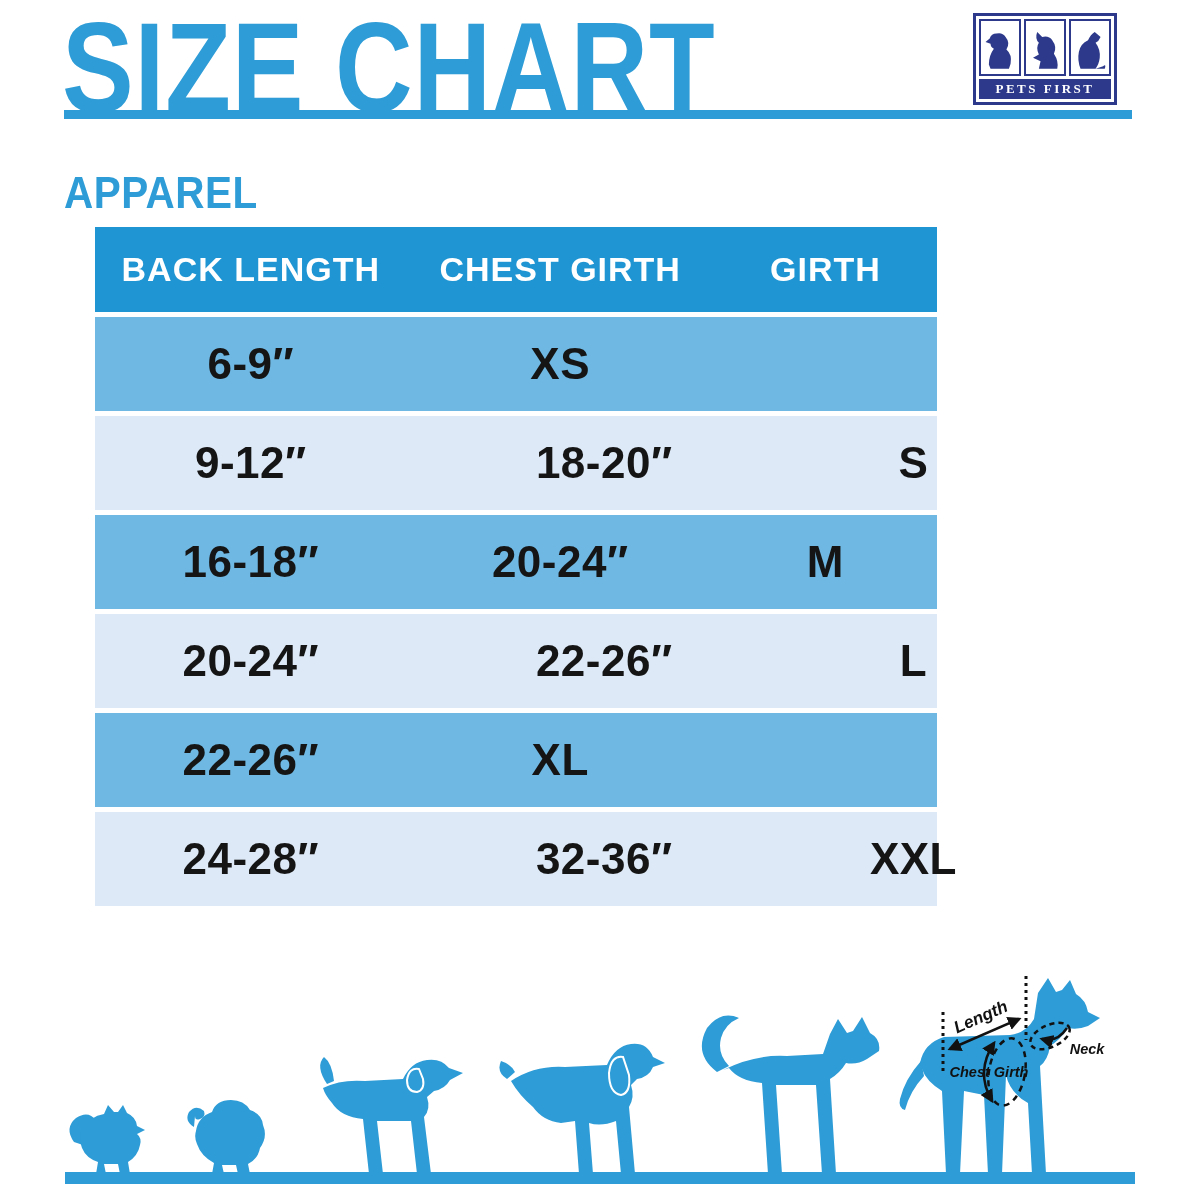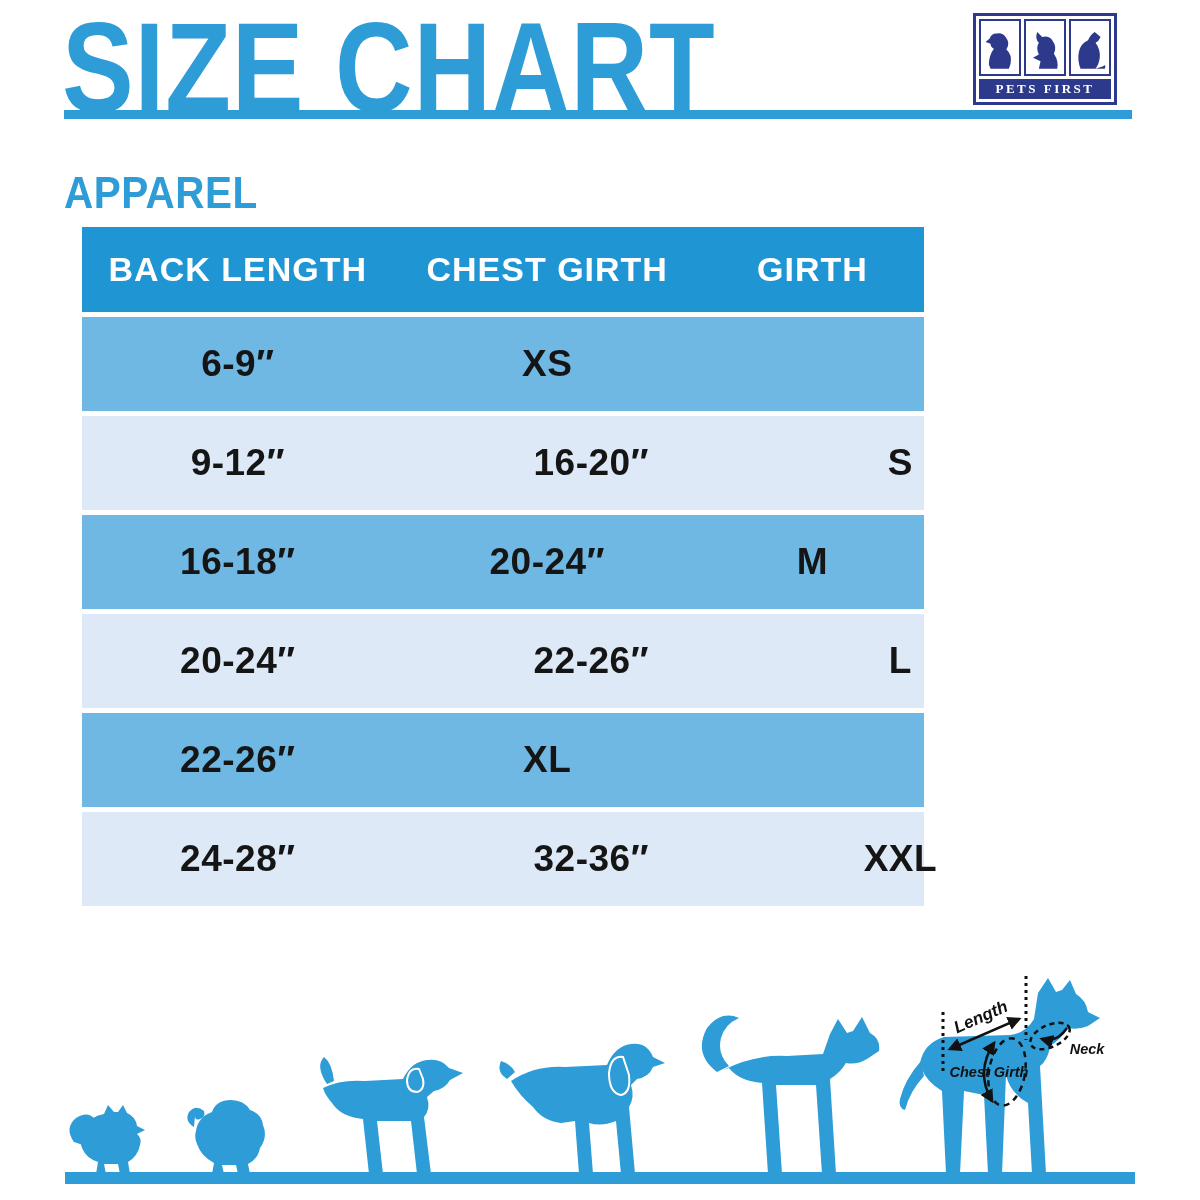--- a/index.html
+++ b/index.html
@@ -45,28 +45,28 @@
 
   
   .section-title{
     position:absolute;left:64px;top:168px;
     font-size:44px;font-weight:bold;color:var(--accent);
     letter-spacing:0.5px;
     transform:scaleX(0.92);transform-origin:left top;
   }
 
   
-  .size-table{position:absolute;left:52px;top:227px;width:872px;padding-left:30px;}
+  .size-table{position:absolute;left:65px;top:227px;width:872px;padding-left:30px;}
   .trow{display:grid;grid-template-columns:37% 36.5% 26.5%;align-items:center;}
   .thead{height:85px;background:var(--table-header);}
   .th{text-align:center;color:var(--white);font-size:34px;font-weight:bold;letter-spacing:1px;}
   .tr{height:94px;margin-top:5px;}
   .tr.med{background:var(--row-medium);}
   .tr.light{background:var(--row-light);gap:44px;}
-  .td{text-align:center;color:var(--text-dark);font-size:37px;font-weight:bold;letter-spacing:0.5px;}
+  .td{text-align:center;color:var(--text-dark);font-size:44px;font-weight:bold;letter-spacing:0.5px;}
 
   
   .scene{position:absolute;left:0;top:940px;width:1200px;height:260px;}
   .baseline{position:absolute;left:65px;top:232px;width:1070px;height:12px;background:var(--accent);}
   .dog{position:absolute;}
   .dog path{fill:var(--accent);}
   .measure-overlay{position:absolute;left:880px;top:10px;width:320px;height:250px;pointer-events:none;}
   .measure-overlay text{
     font-family:"Liberation Sans",sans-serif;
     font-weight:bold;font-style:italic;fill:#111;
@@ -109,21 +109,21 @@
       <div class="th">CHEST GIRTH</div>
       <div class="th">GIRTH</div>
     </div>
 
     <div class="trow tr med">
       <div class="td">6-9″</div>
       <div class="td">XS</div>
     </div>
     <div class="trow tr light">
       <div class="td">9-12″</div>
-      <div class="td">16-20″</div>
+      <div class="td">18-20″</div>
       <div class="td">S</div>
     </div>
     <div class="trow tr med">
       <div class="td">16-18″</div>
       <div class="td">20-24″</div>
       <div class="td">M</div>
     </div>
     <div class="trow tr light">
       <div class="td">20-24″</div>
       <div class="td">22-26″</div>

